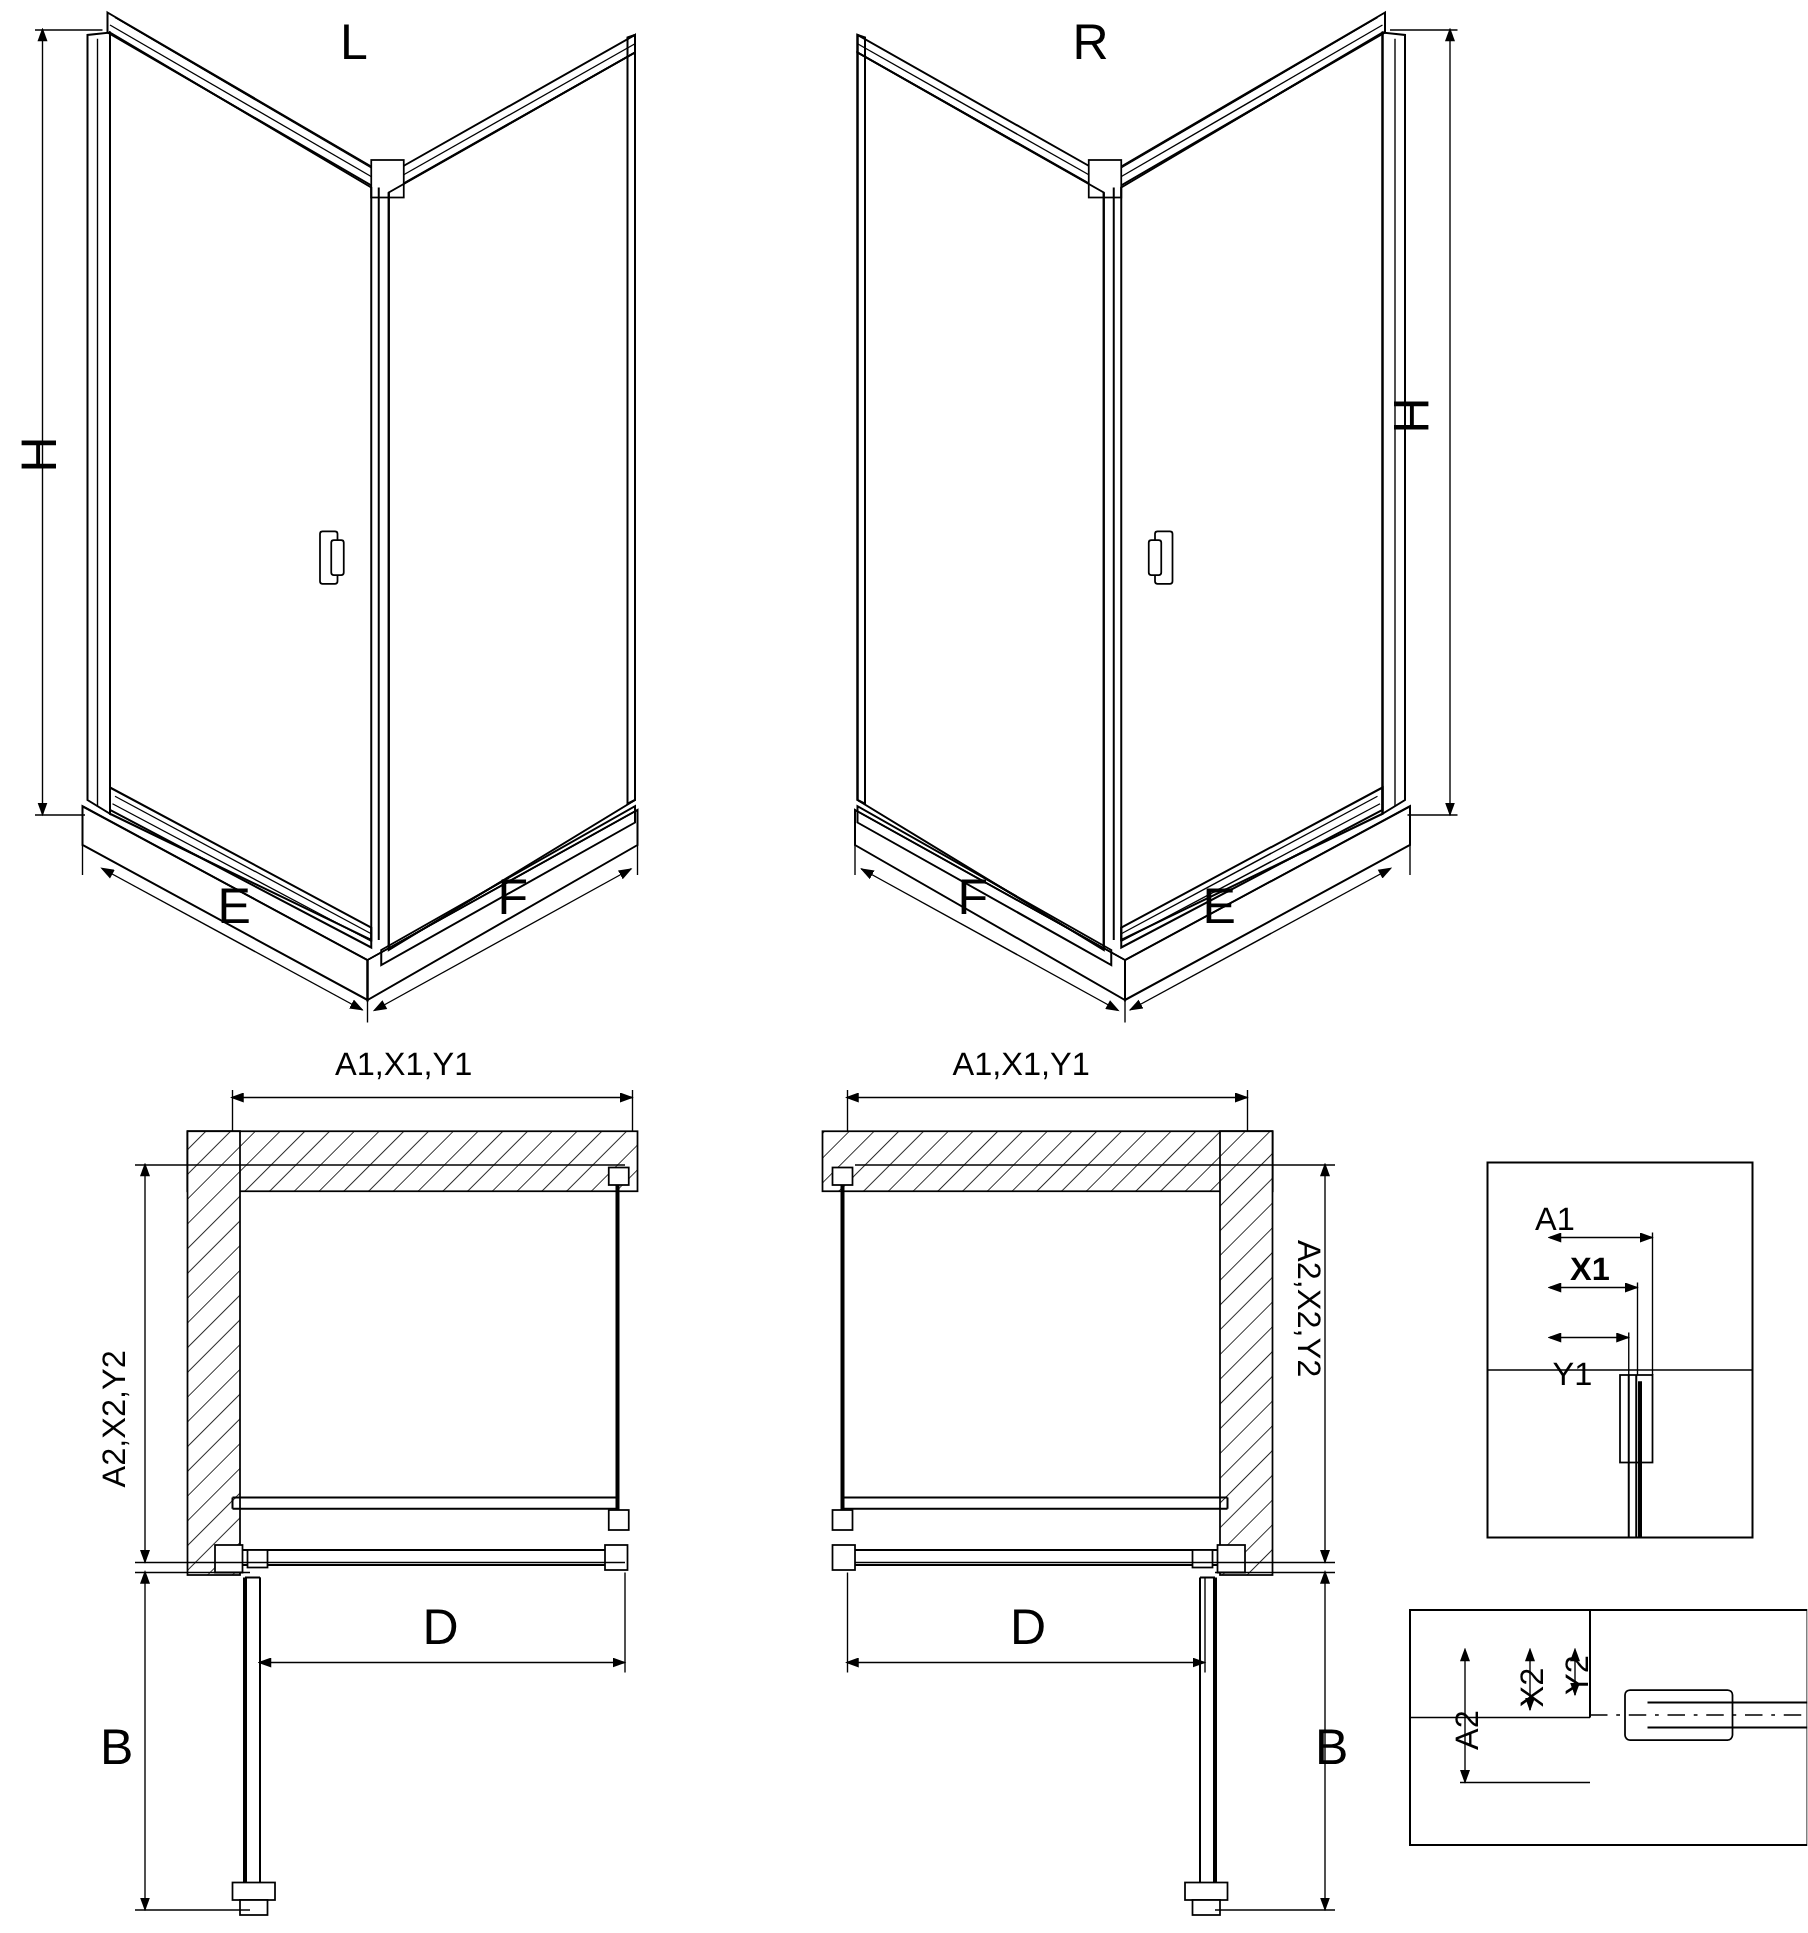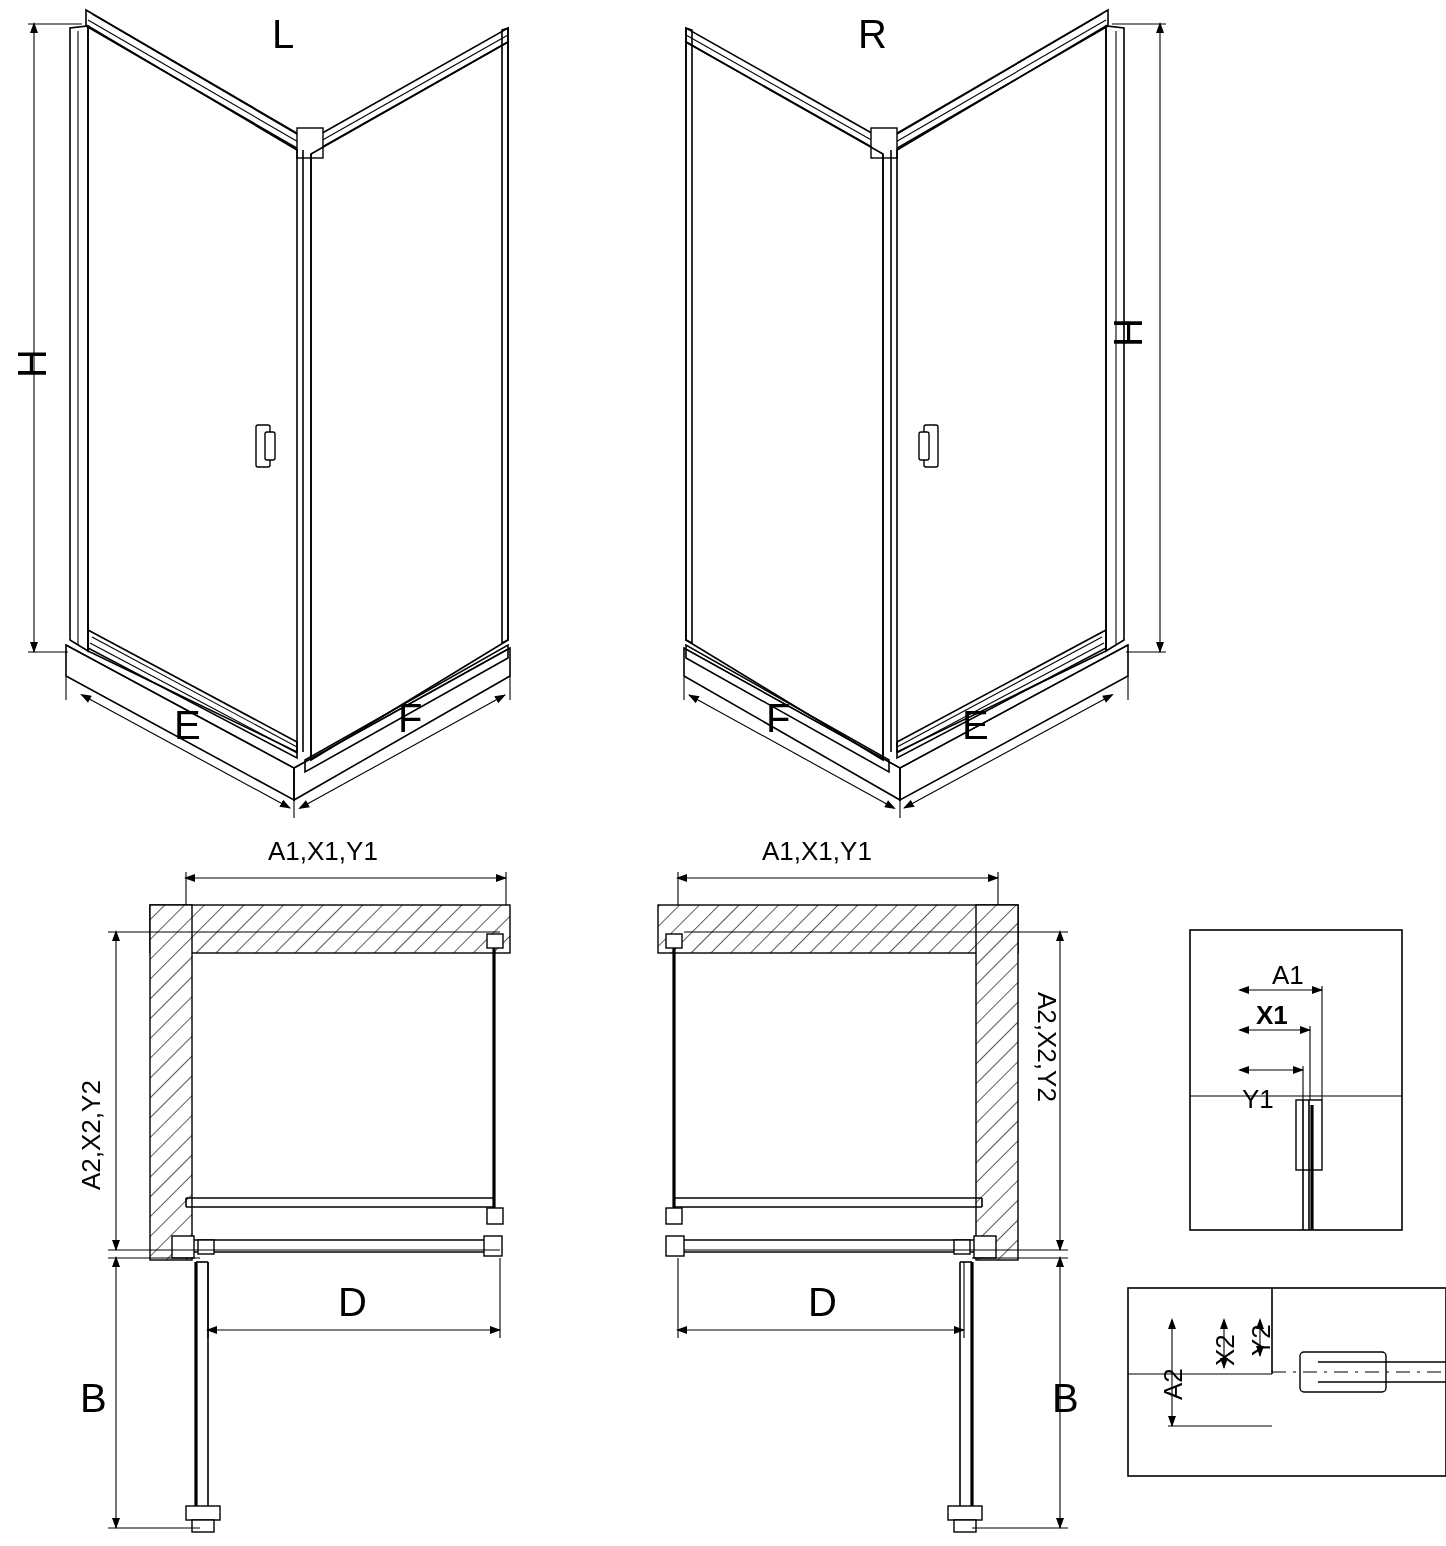--- a/index.html
+++ b/index.html
@@ -282,21 +282,21 @@
 
   <div class="lbl mid rot90" style="left:78px; top:1190px;">A2,X2,Y2</div>
   <div class="lbl mid rot90b" style="left:1060px; top:992px;">A2,X2,Y2</div>
 
   <div class="lbl big" style="left:338px; top:1282px;">D</div>
   <div class="lbl big" style="left:808px; top:1282px;">D</div>
 
   <div class="lbl big" style="left:80px; top:1378px;">B</div>
   <div class="lbl big" style="left:1052px; top:1378px;">B</div>
 
-  <div class="lbl mid" style="left:1272px; top:962px;">A1</div>
+  <div class="lbl mid" style="left:1228px; top:962px;">A1</div>
   <div class="lbl mid" style="left:1256px; top:1002px;font-weight:bold;">X1</div>
   <div class="lbl mid" style="left:1242px; top:1086px;">Y1</div>
 
   <div class="lbl mid rot90" style="left:1160px; top:1400px;">A2</div>
   <div class="lbl mid rot90" style="left:1212px; top:1366px;">X2</div>
   <div class="lbl mid rot90" style="left:1248px; top:1356px;">Y2</div>
 
 </div>
 
 </body></html>

